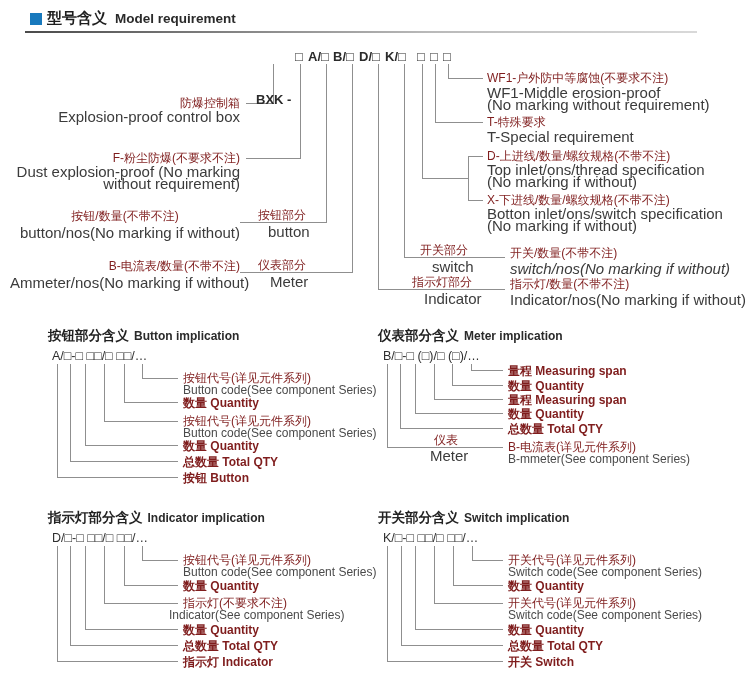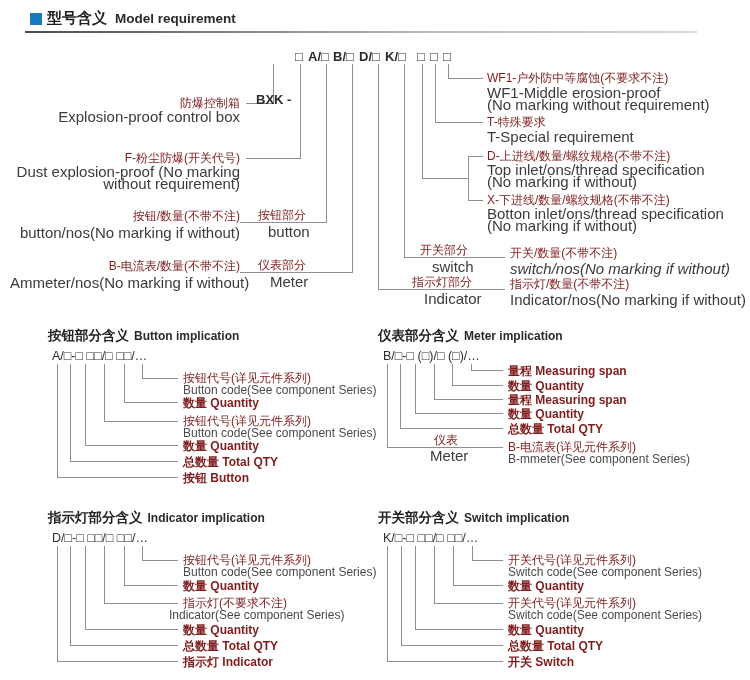--- a/index.html
+++ b/index.html
@@ -82,25 +82,25 @@
     <span class="abs mcode" style="left:359px;top:49px;">D/□</span>
     <span class="abs mcode" style="left:385px;top:49px;">K/□</span>
     <span class="abs mcode" style="left:417px;top:49px;">□</span>
     <span class="abs mcode" style="left:430px;top:49px;">□</span>
     <span class="abs mcode" style="left:443px;top:49px;">□</span>
   </div>
 
   <div class="abs zh ra" style="left:10px;top:96px;width:230px;">防爆控制箱</div>
   <div class="abs en ra" style="left:10px;top:110px;width:230px;">Explosion-proof control box</div>
 
-  <div class="abs zh ra" style="left:10px;top:151px;width:230px;">F-粉尘防爆(开关代号)</div>
+  <div class="abs zh ra" style="left:10px;top:151px;width:230px;">F-粉尘防爆(不要求不注)</div>
   <div class="abs en ra" style="left:10px;top:165px;width:230px;">Dust explosion-proof (No marking</div>
   <div class="abs en ra" style="left:10px;top:177px;width:230px;">without requirement)</div>
 
-  <div class="abs zh ra" style="left:10px;top:209px;width:230px;">按钮/数量(不带不注)</div>
+  <div class="abs zh ra" style="left:10px;top:209px;width:230px;text-align:center;">按钮/数量(不带不注)</div>
   <div class="abs en ra" style="left:10px;top:226px;width:230px;">button/nos(No marking if without)</div>
   <div class="abs zh" style="left:258px;top:208px;">按钮部分</div>
   <div class="abs en" style="left:268px;top:225px;">button</div>
 
   <div class="abs zh ra" style="left:10px;top:259px;width:230px;">B-电流表/数量(不带不注)</div>
   <div class="abs en ra" style="left:10px;top:276px;width:230px;">Ammeter/nos(No marking if without)</div>
   <div class="abs zh" style="left:258px;top:258px;">仪表部分</div>
   <div class="abs en" style="left:270px;top:275px;">Meter</div>
 
   <div class="abs zh" style="left:487px;top:71px;">WF1-户外防中等腐蚀(不要求不注)</div>
@@ -108,21 +108,21 @@
   <div class="abs en" style="left:487px;top:98px;">(No marking without requirement)</div>
 
   <div class="abs zh" style="left:487px;top:115px;">T-特殊要求</div>
   <div class="abs en" style="left:487px;top:130px;">T-Special requirement</div>
 
   <div class="abs zh" style="left:487px;top:149px;">D-上进线/数量/螺纹规格(不带不注)</div>
   <div class="abs en" style="left:487px;top:163px;">Top inlet/ons/thread specification</div>
   <div class="abs en" style="left:487px;top:175px;">(No marking if without)</div>
 
   <div class="abs zh" style="left:487px;top:193px;">X-下进线/数量/螺纹规格(不带不注)</div>
-  <div class="abs en" style="left:487px;top:207px;">Botton inlet/ons/thread specification</div>
+  <div class="abs en" style="left:487px;top:207px;">Botton inlet/ons/switch specification</div>
   <div class="abs en" style="left:487px;top:219px;">(No marking if without)</div>
 
   <div class="abs zh" style="left:420px;top:243px;">开关部分</div>
   <div class="abs en" style="left:432px;top:260px;">switch</div>
   <div class="abs zh" style="left:510px;top:246px;">开关/数量(不带不注)</div>
   <div class="abs en" style="left:510px;top:262px;font-style:italic;">switch/nos(No marking if without)</div>
 
   <div class="abs zh" style="left:412px;top:275px;">指示灯部分</div>
   <div class="abs en" style="left:424px;top:292px;">Indicator</div>
   <div class="abs zh" style="left:510px;top:277px;">指示灯/数量(不带不注)</div>

